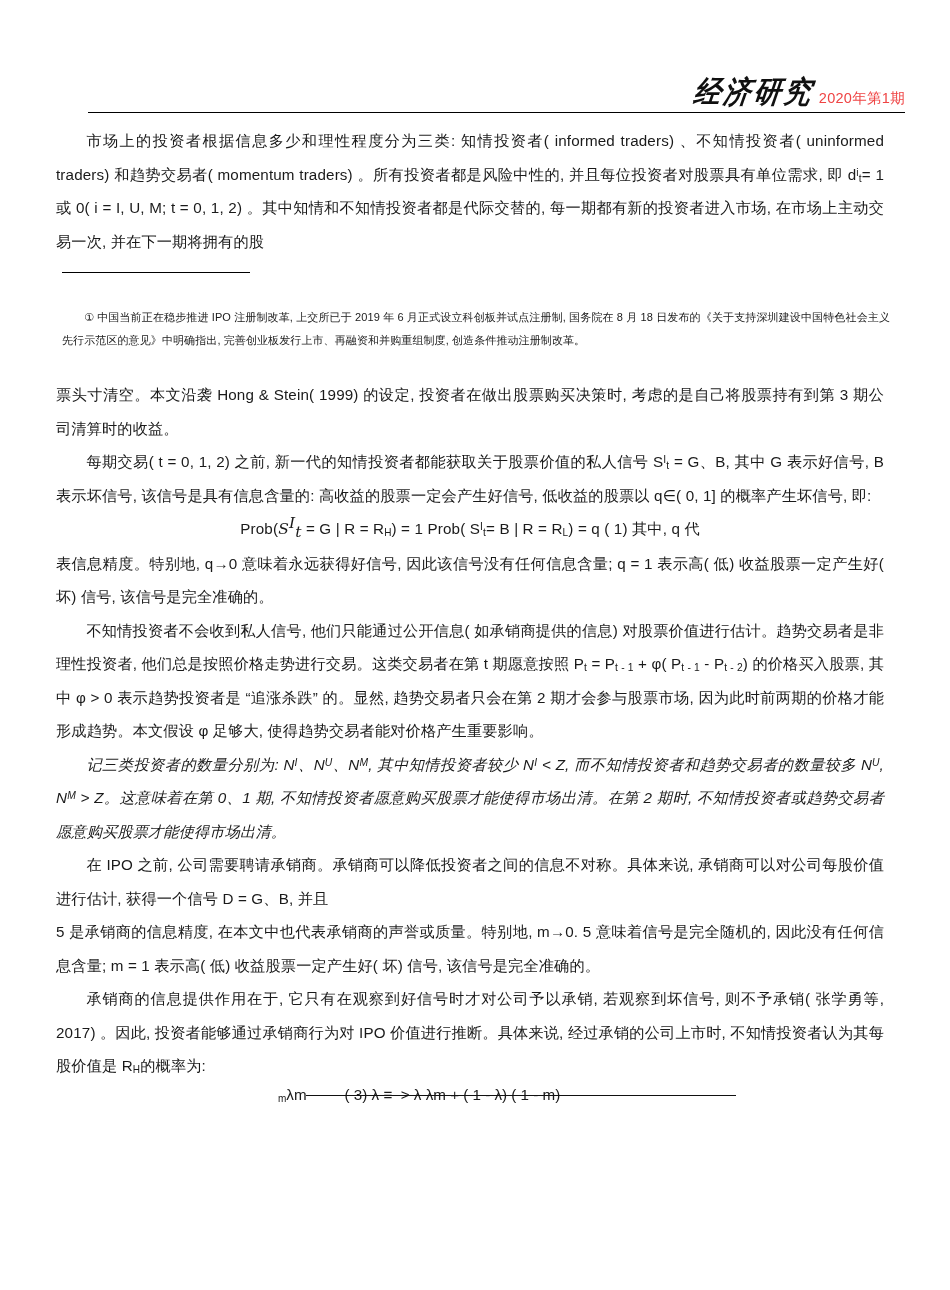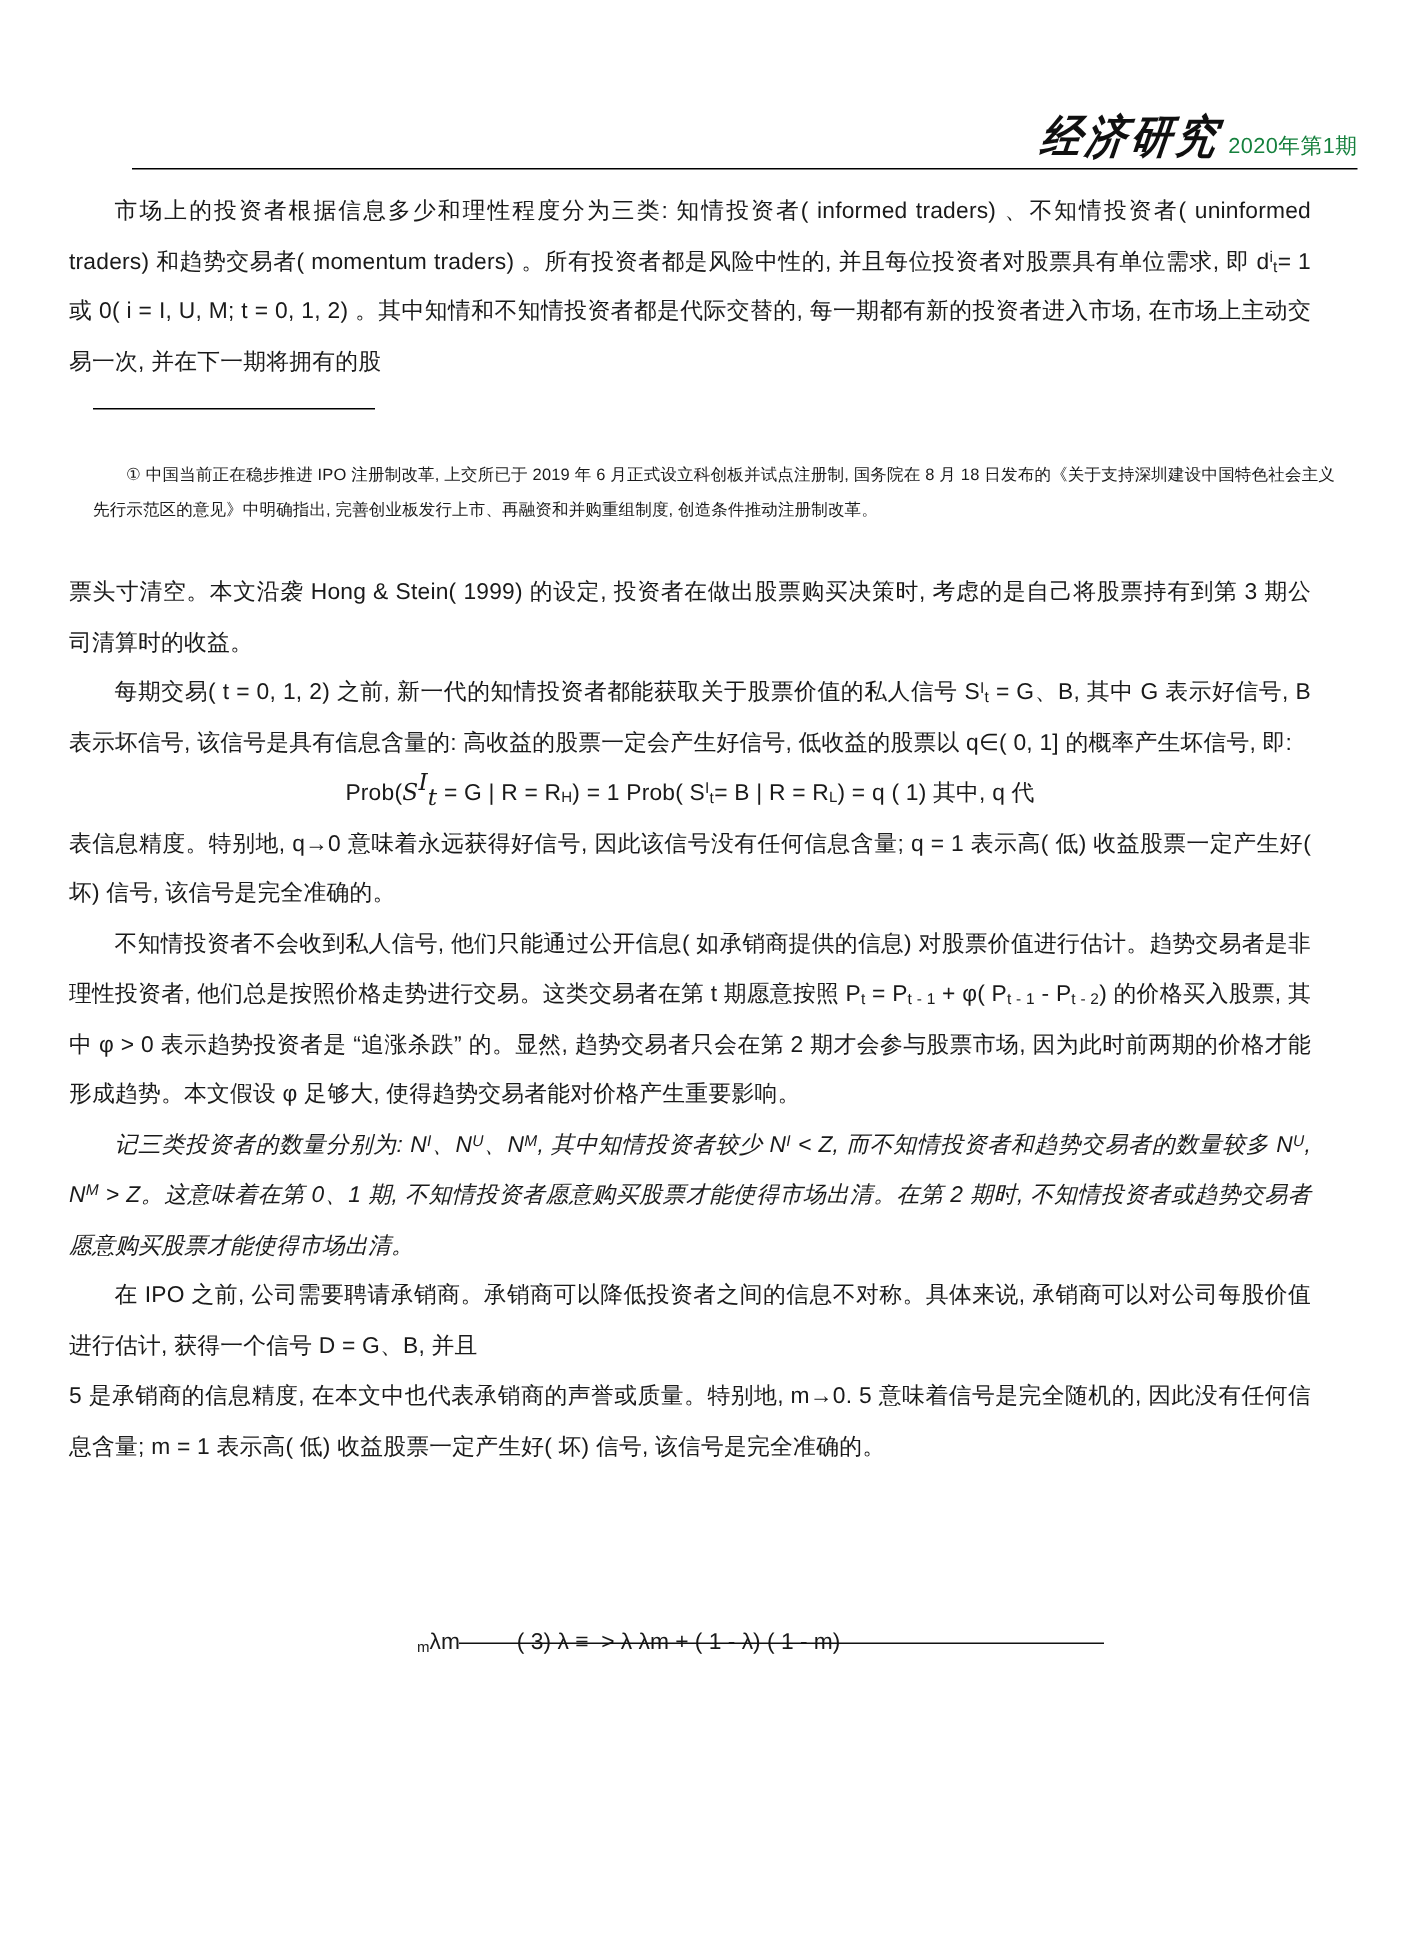--- a/index.html
+++ b/index.html
@@ -46,39 +46,39 @@
     letter-spacing: 3px;
     color: #101010;
     line-height: 1;
     transform: skewX(-7deg) scaleY(1.12);
     transform-origin: bottom right;
     padding-bottom: 1px;
     white-space: nowrap;
   }
   .issue-line {
     font-size: 14.5px;
-    color: #15803d;
+    color: #ef4444;
     line-height: 1;
     padding-bottom: 3px;
     white-space: nowrap;
     letter-spacing: 0.3px;
   }
   .header-rule {
     position: absolute;
     left: 88px;
     right: 45px;
     top: 112px;
     height: 1px;
     background: #000000;
   }
 
   
   .body-block {
     position: absolute;
-    left: 46px;
+    left: 56px;
     width: 828px;
     font-size: 15.2px;
     line-height: 33.5px;
     text-align: justify;
     text-justify: inter-ideograph;
     letter-spacing: 0.15px;
   }
   .body-block.top { top: 124px; }
   .p-indent { text-indent: 2em; }
   .center-line {
@@ -190,20 +190,21 @@
     <p class="p-indent" style="margin:0;"><span>不知情投资者不会收到私人信号, 他们只能通过公开信息( 如承销商提供的信息) 对股票价值进行估计。趋势交易者是非理性投资者, 他们总是按照价格走势进行交易。这类交易者在第 t 期愿意按照 P</span><sub>t</sub><span> = P</span><sub>t - 1</sub><span> + φ( P</span><sub>t - 1</sub><span> - P</span><sub>t - 2</sub><span>) 的价格买入股票, 其中 φ &gt; 0 表示趋势投资者是 “追涨杀跌” 的。显然, 趋势交易者只会在第 2 期才会参与股票市场, 因为此时前两期的价格才能形成趋势。本文假设 φ 足够大, 使得趋势交易者能对价格产生重要影响。</span></p>
 
     <p class="p-indent" style="margin:0;font-style:italic;"><span>记三类投资者的数量分别为: N</span><sup>I</sup><span>、N</span><sup>U</sup><span>、N</span><sup>M</sup><span>, 其中知情投资者较少 N</span><sup>I</sup><span> &lt; Z, 而不知情投资者和趋势交易者的数量较多 N</span><sup>U</sup><span>, N</span><sup>M</sup><span> &gt; Z。这意味着在第 0、1 期, 不知情投资者愿意购买股票才能使得市场出清。在第 2 期时, 不知情投资者或趋势交易者愿意购买股票才能使得市场出清。</span></p>
 
 
     <p class="p-indent" style="margin:0;">在 IPO 之前, 公司需要聘请承销商。承销商可以降低投资者之间的信息不对称。具体来说, 承销商可以对公司每股价值进行估计, 获得一个信号 D = G、B, 并且</p>
 
 
     <p style="margin:0;">5 是承销商的信息精度, 在本文中也代表承销商的声誉或质量。特别地, m→0. 5 意味着信号是完全随机的, 因此没有任何信息含量; m = 1 表示高( 低) 收益股票一定产生好( 坏) 信号, 该信号是完全准确的。</p>
 
+    <p class="p-indent" style="margin:0;"><span>承销商的信息提供作用在于, 它只有在观察到好信号时才对公司予以承销, 若观察到坏信号, 则不予承销( 张学勇等, 2017) 。因此, 投资者能够通过承销商行为对 IPO 价值进行推断。具体来说, 经过承销的公司上市时, 不知情投资者认为其每股价值是 R</span><sub class="smallcap-sub">H</sub><span>的概率为:</span></p>
   </div>
 
   <div class="eq3-line">
     <span class="eq3-inner"><sub class="eq3-sub">m</sub><span>λm</span><span>&nbsp;&nbsp;&nbsp;&nbsp;&nbsp;&nbsp;&nbsp;&nbsp;&nbsp;</span><span>( 3)</span><span>&nbsp;</span><span>λ</span><span>&nbsp;</span><span class="eq3-equiv">≡</span><span>&nbsp;&nbsp;</span><span>&gt;</span><span>&nbsp;</span><span>λ λm + ( 1 - λ) ( 1 - m)</span></span>
     <span class="eq3-strike"></span>
   </div>
 
 
 </div>
 

